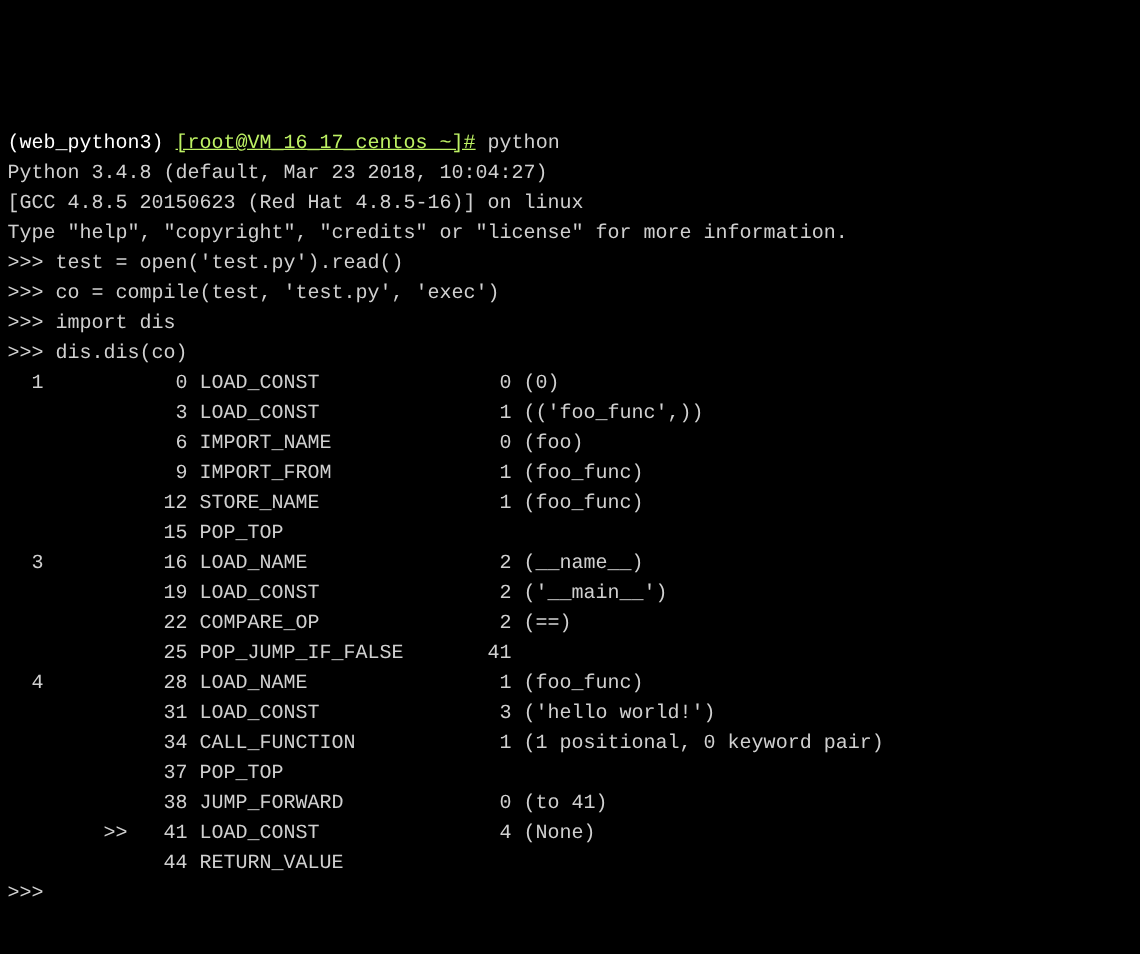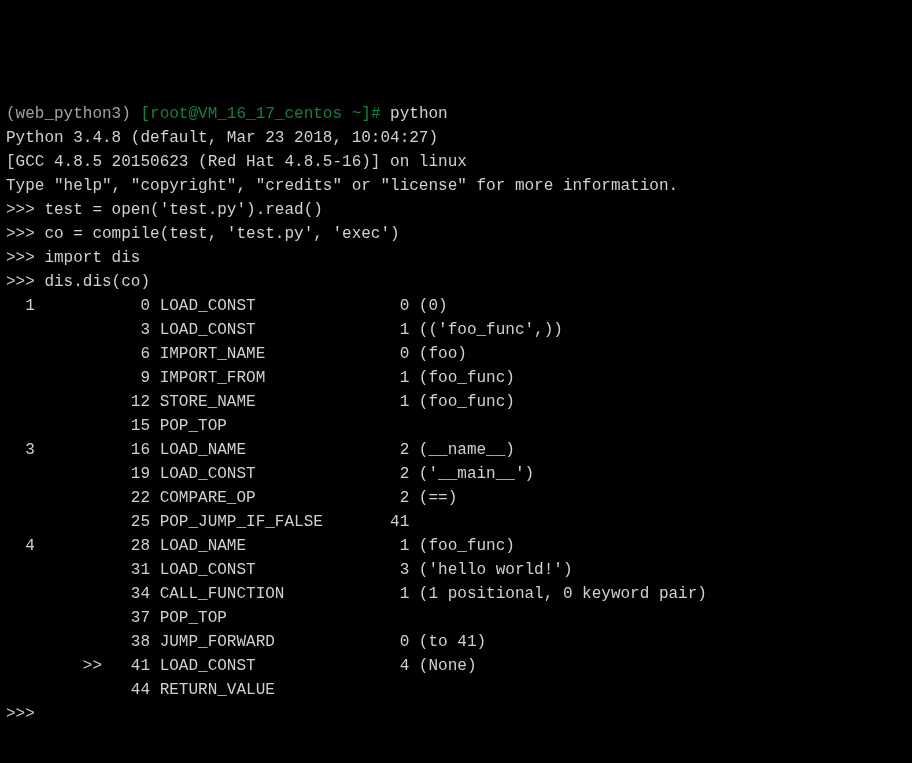--- a/index.html
+++ b/index.html
@@ -16,24 +16,25 @@
       padding: 6px;
       white-space: pre;
       width: 912px;
       height: 763px;
       overflow: hidden;
     }
     .terminal {
       background: #000000;
     }
     .prompt-env {
-      color: #a3a3a3;
+      color: #ffffff;
     }
     .prompt-user {
-      color: #15803d;
+      color: #bef264;
+      text-decoration: underline;
     }
     .line {
       display: block;
     }
   </style>
 </head>
 <body>
 
 
 

